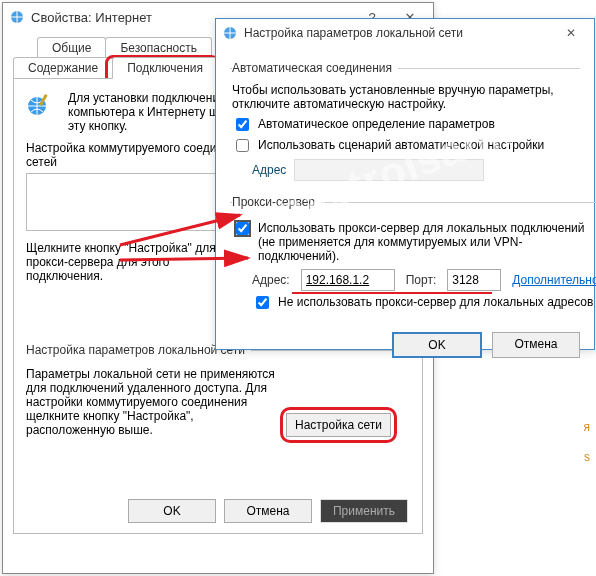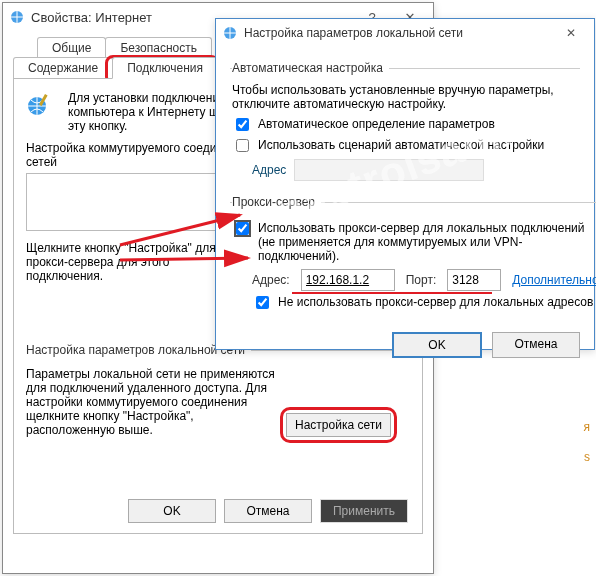--- a/index.html
+++ b/index.html
@@ -274,21 +274,21 @@
           <circle cx="8" cy="8" r="6" fill="#4aa0e8"></circle>
           <path d="M2 8 h12 M8 2 v12" stroke="#fff" stroke-width="1"></path>
         </svg>
     </span>
     <span class="title">Настройка параметров локальной сети</span>
     <span class="tbtn">✕</span>
   </div>
 
   <div class="content">
     <fieldset class="group">
-      <legend>Автоматическая настройка</legend>
+      <legend>Автоматическая соединения</legend>
       <div style="margin-bottom:6px;">Чтобы использовать установленные вручную параметры, отключите автоматическую настройку.</div>
       <label class="chk">
         <input type="checkbox" checked="" style="">
         <span>Автоматическое определение параметров</span>
       </label>
       <label class="chk">
         <input type="checkbox" style="">
         <span>Использовать сценарий автоматической настройки</span>
       </label>
       <div style="display:flex; align-items:center; gap:8px; margin:4px 0 0 20px;">

